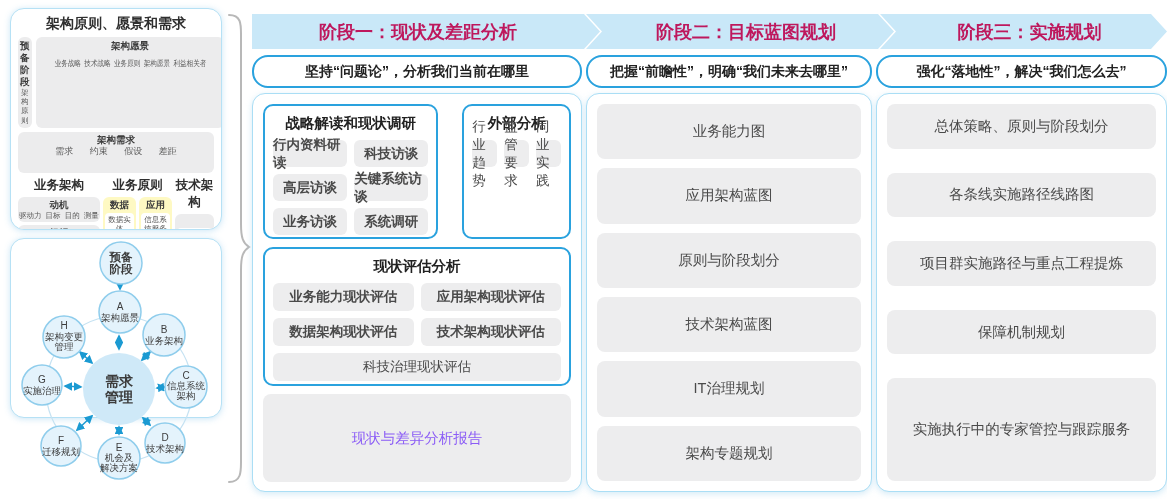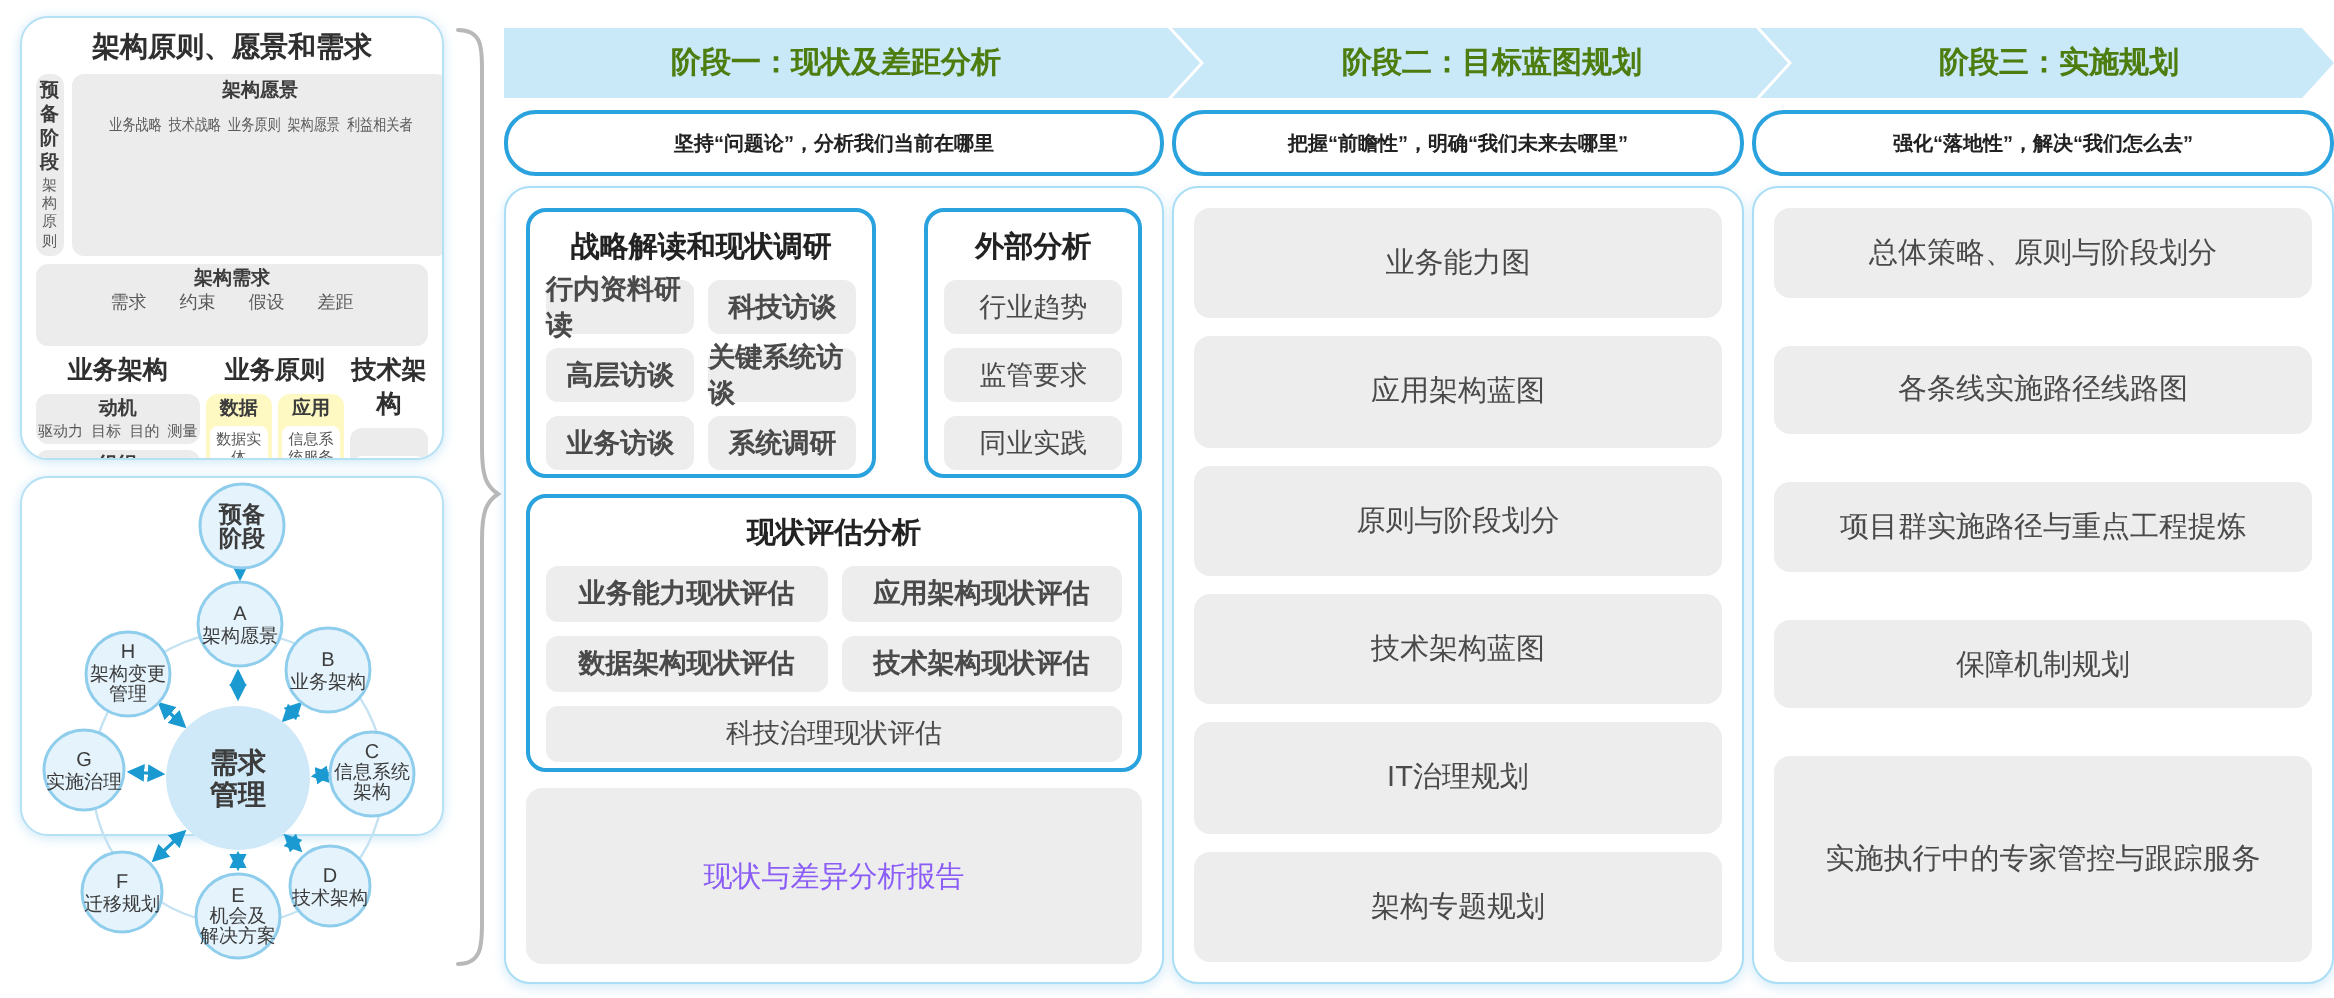--- a/index.html
+++ b/index.html
@@ -36,52 +36,52 @@
   .info-col{flex:1;background:#fef9c3;border-radius:6px;padding:2px 1px;text-align:center;}
   .chip-sm{background:#fff;border-radius:4px;font-size:7.5px;color:#555;line-height:1.2;margin:2px 1px;padding:2px 1px;}
   .tech-box{background:#ececed;border-radius:6px;padding:2px 1px;height:86px;}
   .tech-box .chip-sm:first-child{margin-top:12px;}
   
   #brace{position:absolute;left:226px;top:12px;}
   
   .band{
     position:absolute;top:14px;height:35px;background:#c9e8f8;
     display:flex;align-items:center;justify-content:center;
-    font-weight:bold;font-size:15px;color:#4d7c0f;box-sizing:border-box;
+    font-weight:bold;font-size:18px;color:#be185d;box-sizing:border-box;
   }
   #band1{left:252px;width:348px;clip-path:polygon(0 0,calc(100% - 16px) 0,100% 50%,calc(100% - 16px) 100%,0 100%);padding-right:16px;}
   #band2{left:586px;width:308px;clip-path:polygon(0 0,calc(100% - 16px) 0,100% 50%,calc(100% - 16px) 100%,0 100%,16px 50%);padding:0 10px 0 22px;}
   #band3{left:880px;width:287px;clip-path:polygon(0 0,calc(100% - 16px) 0,100% 50%,calc(100% - 16px) 100%,0 100%,16px 50%);padding:0 10px 0 22px;}
   
   .sub{
     position:absolute;top:55px;height:33px;background:#fff;
     border:2px solid #2aa2de;border-radius:16px;box-sizing:border-box;
     display:flex;align-items:center;justify-content:center;
-    font-weight:bold;font-size:10px;color:#222;
+    font-weight:bold;font-size:14px;color:#222;
   }
   #sub1{left:252px;width:330px;}
   #sub2{left:586px;width:286px;}
   #sub3{left:876px;width:291px;}
   
   .col{
     position:absolute;top:93px;height:399px;background:#fff;box-sizing:border-box;
     border:1.5px solid #aadef5;border-radius:13px;padding:10px;
     box-shadow:0 2px 6px rgba(150,205,235,.4);
   }
   #col1{left:252px;width:330px;}
   #col2{left:586px;width:286px;display:flex;flex-direction:column;gap:9px;}
   #col3{left:876px;width:291px;display:flex;flex-direction:column;gap:24px;}
   .bluebox{border:2px solid #2aa2de;border-radius:10px;background:#fff;padding:6px 8px;box-sizing:border-box;}
   .bb-title{text-align:center;font-weight:bold;font-size:14.5px;color:#222;margin:2px 0 7px;}
   .p1row{display:flex;gap:24px;height:135px;}
   .research{flex:1.75;}
   .external{flex:1;display:flex;flex-direction:column;}
   .grid2{display:grid;grid-template-columns:1fr 1fr;gap:7px;font-weight:bold;}
   .chip{background:#ededee;border-radius:6px;height:27px;display:flex;align-items:center;justify-content:center;font-size:13.5px;color:#4a4a4a;}
-  .ext-chips{display:flex;flex-direction:column;gap:7px;}
+  .ext-chips{display:flex;flex-direction:row;gap:7px;}
   .assessment{margin-top:8px;height:139px;}
   .chip-full{margin-top:7px;height:28px;}
   .assessment .chip{height:28px;}
   .report{margin-top:8px;height:88px;background:#ededee;border-radius:8px;display:flex;align-items:center;justify-content:center;font-size:14.5px;color:#8b5cf6;}
   .item{flex:1;background:#ededee;border-radius:8px;display:flex;align-items:center;justify-content:center;font-size:14.5px;color:#4a4a4a;text-align:center;}
   .item.tall{flex:2.3;}
 </style>
 </head>
 <body>
 

